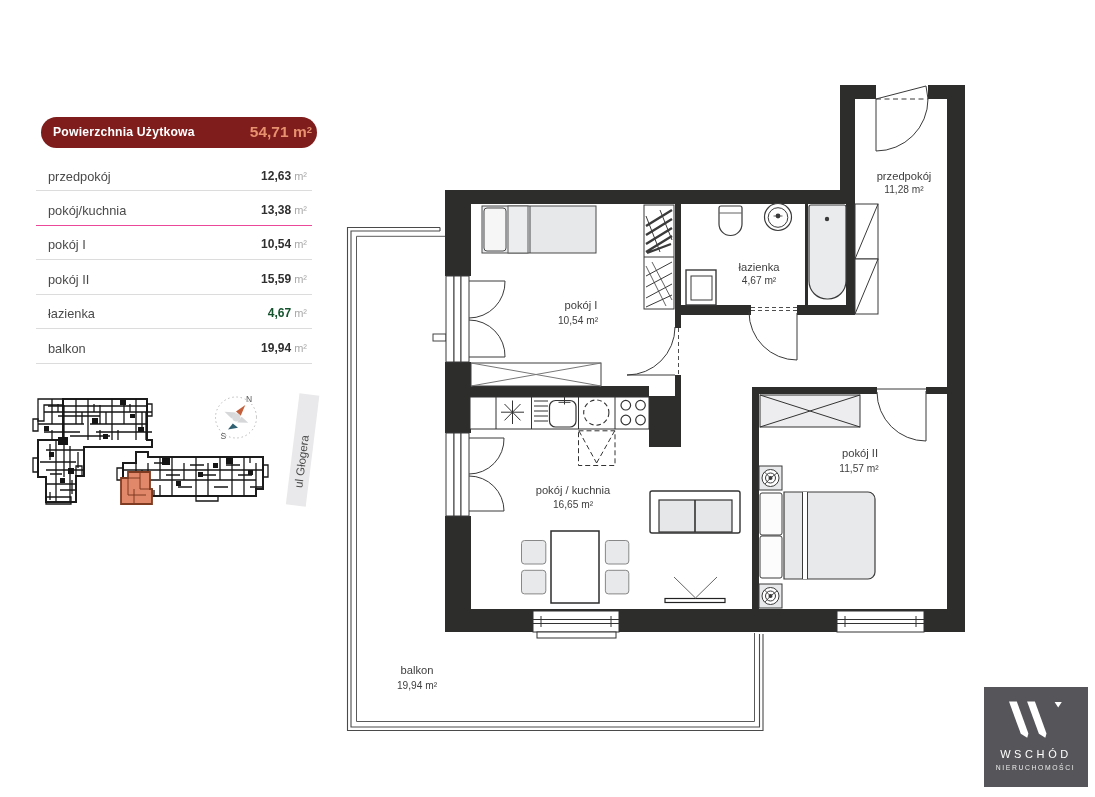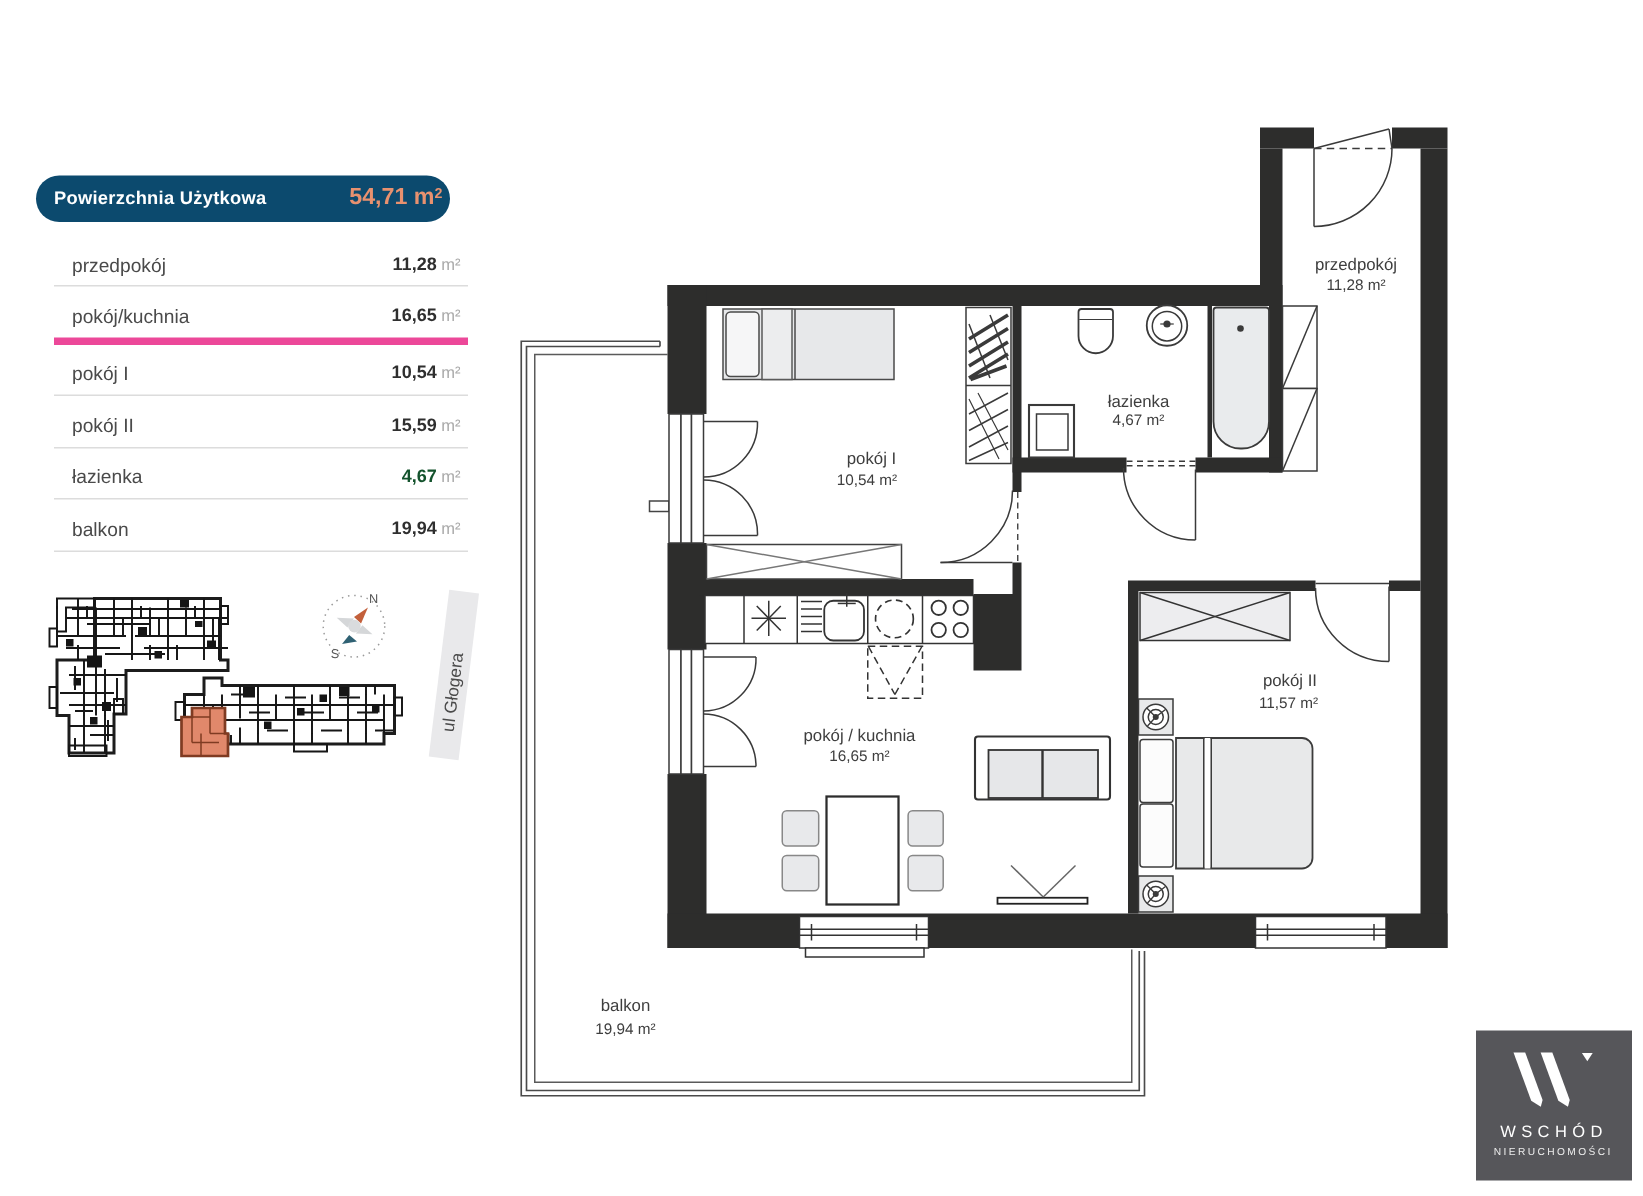--- a/index.html
+++ b/index.html
@@ -2,35 +2,35 @@
 <html><head>
 <meta charset="utf-8">
 <style>
   html,body{margin:0;padding:0;}
   body{width:1095px;height:797px;background:#fff;font-family:"Liberation Sans",sans-serif;position:relative;overflow:hidden;}
   .abs{position:absolute;}
 </style>
 </head>
 <body>
 
-<div class="abs" style="left:24px;top:117px;width:276px;height:31px;background:#0c4a6e;border-radius:16px;">
+<div class="abs" style="left:41px;top:117px;width:276px;height:31px;background:#7f1d1d;border-radius:16px;">
   <span style="position:absolute;left:12px;top:8px;font-size:12.2px;font-weight:bold;color:#fff;letter-spacing:.2px;">Powierzchnia Użytkowa</span>
   <span style="position:absolute;right:5px;top:6px;font-size:15.5px;font-weight:bold;color:#E8916F;padding-left:27px;">54,71 m<span style="font-size:9.5px;vertical-align:4px;">2</span></span>
 </div>
 
 <div class="abs" style="left:36px;top:148px;width:276px;">
 
   <div style="position:relative;height:42px;border-bottom:1px solid #dcdcdc;">
     <span style="position:absolute;left:12px;top:21px;font-size:12.8px;color:#4a4a4a;">przedpokój</span>
-    <span style="position:absolute;right:5px;top:21px;font-size:12px;"><b style="color:#2f2f2f;">11,28</b><span style="font-size:11px;color:#a9a9a9;"> m²</span></span>
-  </div>
-
-  <div style="position:relative;height:34px;border-bottom:5px solid #ec4899;">
+    <span style="position:absolute;right:5px;top:21px;font-size:12px;"><b style="color:#2f2f2f;">12,63</b><span style="font-size:11px;color:#a9a9a9;"> m²</span></span>
+  </div>
+
+  <div style="position:relative;height:34px;border-bottom:1px solid #ec4899;">
     <span style="position:absolute;left:12px;top:12px;font-size:12.8px;color:#4a4a4a;">pokój/kuchnia</span>
-    <span style="position:absolute;right:5px;top:12px;font-size:12px;"><b style="color:#2f2f2f;">16,65</b><span style="font-size:11px;color:#a9a9a9;"> m²</span></span>
+    <span style="position:absolute;right:5px;top:12px;font-size:12px;"><b style="color:#2f2f2f;">13,38</b><span style="font-size:11px;color:#a9a9a9;"> m²</span></span>
   </div>
 
   <div style="position:relative;height:33px;border-bottom:1px solid #dcdcdc;">
     <span style="position:absolute;left:12px;top:11px;font-size:12.8px;color:#4a4a4a;">pokój I</span>
     <span style="position:absolute;right:5px;top:11px;font-size:12px;"><b style="color:#2f2f2f;">10,54</b><span style="font-size:11px;color:#a9a9a9;"> m²</span></span>
   </div>
 
   <div style="position:relative;height:34px;border-bottom:1px solid #dcdcdc;">
     <span style="position:absolute;left:12px;top:12px;font-size:12.8px;color:#4a4a4a;">pokój II</span>
     <span style="position:absolute;right:5px;top:12px;font-size:12px;"><b style="color:#2f2f2f;">15,59</b><span style="font-size:11px;color:#a9a9a9;"> m²</span></span>

